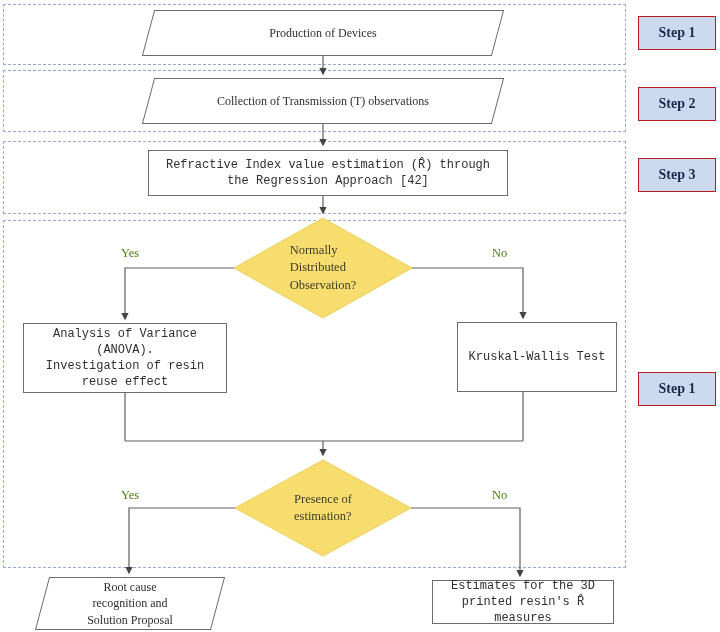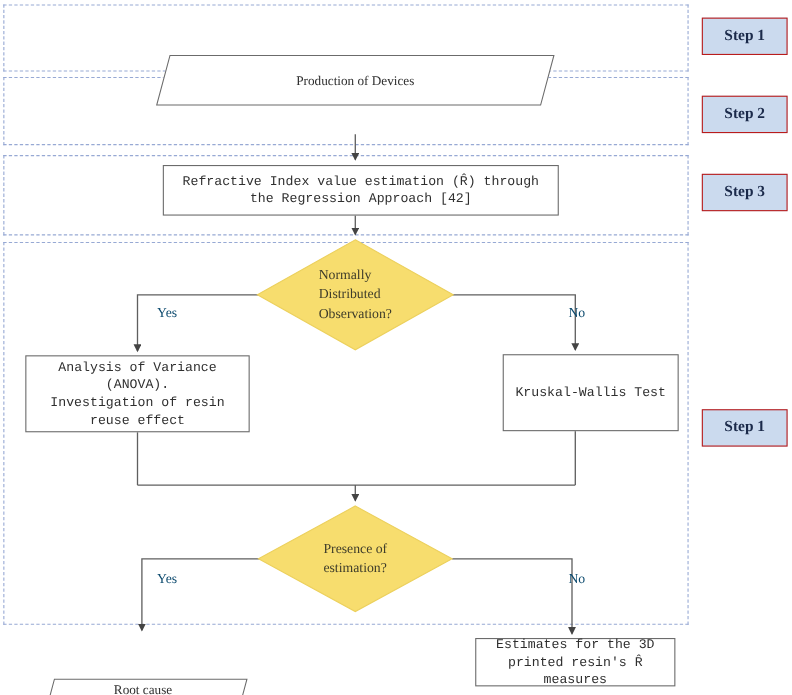--- a/index.html
+++ b/index.html
@@ -16,33 +16,33 @@
     display:flex;align-items:center;justify-content:center;
     font-weight:bold;font-size:14px;color:#1b2a4a;
   }
   
   .node{
     position:absolute;display:flex;align-items:center;justify-content:center;
     text-align:center;font-size:12px;line-height:1.35;color:#2f2f2f;z-index:3;
   }
   .node .lbl{position:relative;z-index:2;white-space:pre-line;padding:2px 6px;}
   .rect{background:#ffffff;border:1px solid #6b6b6b;font-family:Liberation Mono, monospace;}
-  .pgram{background:transparent;border:none;margin-top:40px;}
+  .pgram{background:transparent;border:none;}
   .pgram::before{
     content:"";position:absolute;inset:0;background:#ffffff;
     border:1px solid #6b6b6b;transform:skewX(-15deg);
   }
   
   .dlabel{
     position:absolute;display:flex;align-items:center;justify-content:center;
     text-align:left;font-size:12.5px;line-height:1.4;color:#3e3c2a;
     white-space:pre-line;z-index:3;
   }
   .elabel{
-    position:absolute;width:40px;text-align:right;font-size:12.5px;color:#0c4a6e;z-index:3;margin-top:31px;
+    position:absolute;width:40px;text-align:left;font-size:12.5px;color:#4d7c0f;z-index:3;
   }
   svg.wires{position:absolute;left:0;top:0;z-index:2;}
 </style>
 </head>
 <body>
 
 <div class="stage">
 
   <div class="dashed" style="left:3px;top:4px;width:621px;height:59px;"></div>
   <div class="dashed" style="left:3px;top:70px;width:621px;height:60px;"></div>
@@ -84,20 +84,23 @@
     <g>
       <polygon points="323,218 412,268 323,318 234,268" fill="#f7dd6e" stroke="#ecd05c" stroke-width="1"></polygon>
       <polygon points="323,460 411,508 323,556 235,508" fill="#f7dd6e" stroke="#ecd05c" stroke-width="1"></polygon>
     </g>
   </svg>
 
   <div class="node pgram" style="left:148px;top:10px;width:350px;height:46px;">
     <span class="lbl">Production of Devices</span>
   </div>
 
+  <div class="node pgram" style="left:148px;top:78px;width:350px;height:46px;">
+    <span class="lbl">Collection of Transmission (T) observations</span>
+  </div>
 
   <div class="node rect" style="left:148px;top:150px;width:358px;height:44px;">
     <span class="lbl">Refractive Index value estimation (R̂) through the Regression Approach [42]</span>
   </div>
 
   <div class="dlabel" style="left:253px;top:231px;width:140px;height:74px;">
     <span>Normally
 Distributed
 Observation?</span>
   </div>

